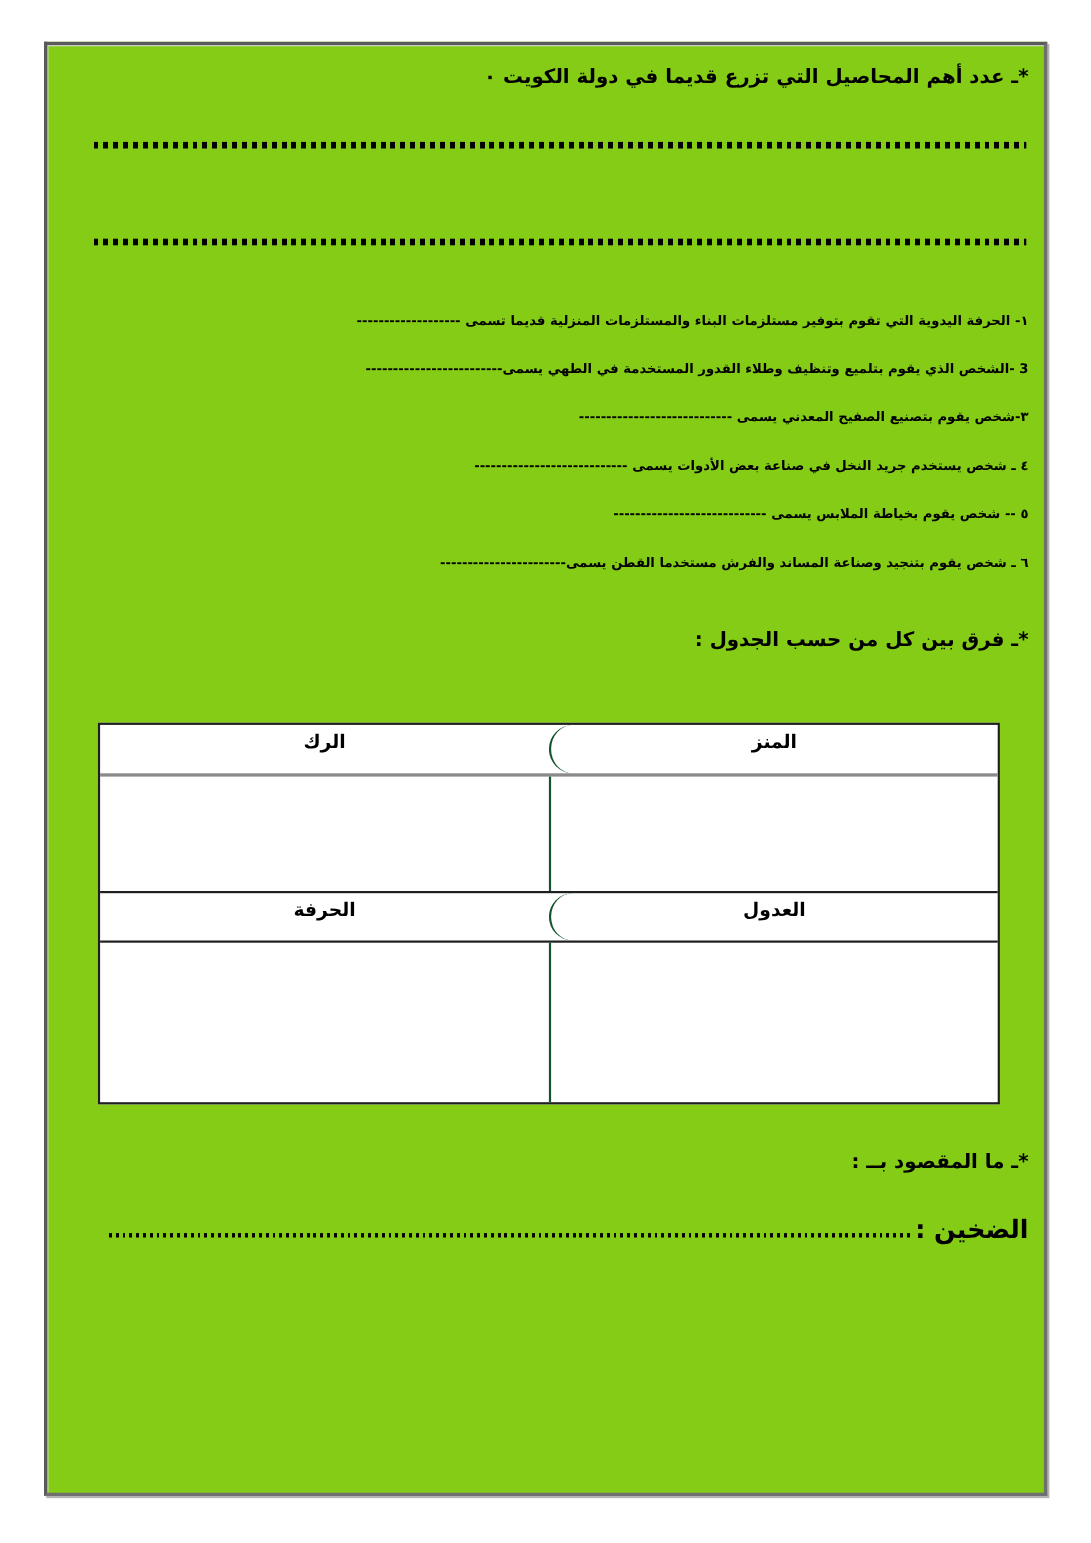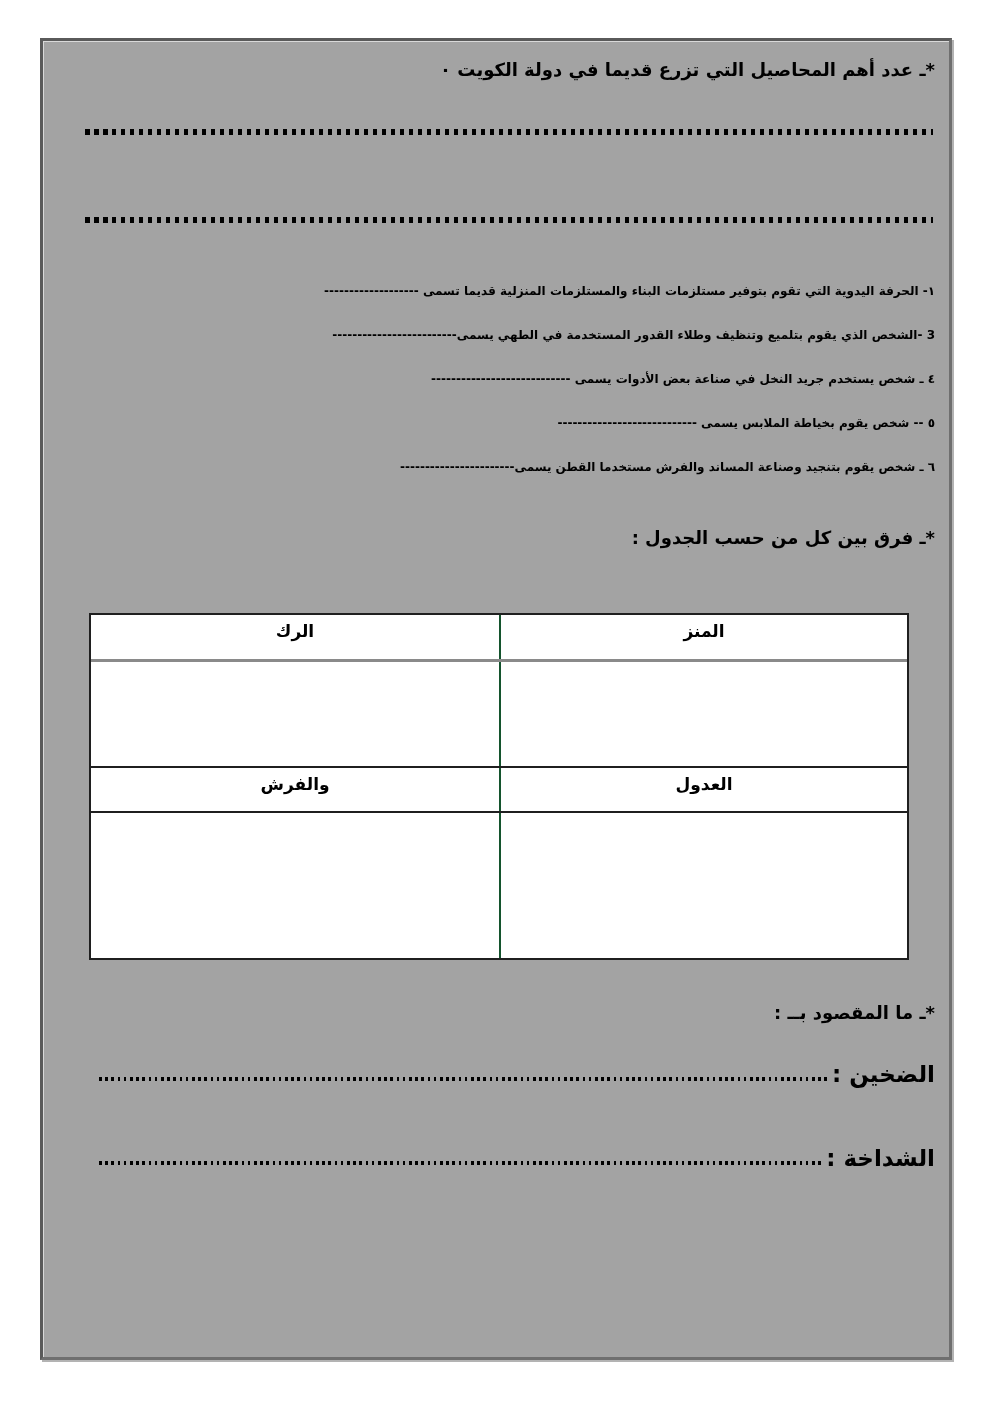--- a/index.html
+++ b/index.html
@@ -9,21 +9,21 @@
     width: 992px;
     height: 1403px;
     font-family: "DejaVu Sans", sans-serif;
   }
   .page {
     position: absolute;
     left: 40px;
     top: 38px;
     width: 906px;
     height: 1316px;
-    background: #a3a3a3;
+    background: #84cc16;
     border: 3px solid #6f6f6f;
     border-top-color: #5a5a5a;
     border-left-color: #5a5a5a;
     box-shadow: 2px 2px 0 #b3b3b3, inset 1px 1px 0 #d9d9d9;
     direction: rtl;
     color: #000;
     font-weight: bold;
     overflow: hidden;
   }
   .content {
@@ -72,21 +72,21 @@
   .row-hdr1 { height: 44px; }
   .row-empty1 { height: 104px; border-top: 3px solid #8a8a8a; }
   .row-hdr2 { height: 43px; border-top: 2px solid #1f1f1f; }
   .row-empty2 { height: 145px; border-top: 2px solid #1f1f1f; }
   .cmp-cell {
     display: flex;
     align-items: center;
     justify-content: center;
     font-size: 17px;
   }
-  .row-hdr1 .cmp-cell, .row-hdr2 .cmp-cell { align-items: flex-start; padding-top: 6px; }
+  .row-hdr1 .cmp-cell, .row-hdr2 .cmp-cell { align-items: flex-start; padding-top: 6px; border-radius: 22px; }
 
   .sec3-title { margin-top: 40px; }
 
   .def-row {
     display: flex;
     align-items: flex-end;
     margin-top: 36px;
   }
   .def-row2 { margin-top: 60px; }
   .def-label {
@@ -110,52 +110,49 @@
   <div class="content">
 
     <div class="h-title sec1-title">*ـ عدد أهم المحاصيل التي تزرع قديما في دولة الكويت ٠</div>
 
     <div class="dotline-big dot1"></div>
     <div class="dotline-big dot2"></div>
 
     <div class="q-list">
       <div class="q-line">١- الحرفة اليدوية التي تقوم بتوفير مستلزمات البناء والمستلزمات المنزلية قديما تسمى -------------------</div>
       <div class="q-line">3 -الشخص الذي يقوم بتلميع وتنظيف وطلاء القدور المستخدمة في الطهي يسمى-------------------------</div>
+      <div class="q-line">٣-شخص يقوم بتصنيع الصفيح المعدني يسمى ----------------------------</div>
       <div class="q-line">٤ ـ شخص يستخدم جريد النخل في صناعة بعض الأدوات يسمى ----------------------------</div>
       <div class="q-line">٥ -- شخص يقوم بخياطة الملابس يسمى ----------------------------</div>
       <div class="q-line">٦ ـ شخص يقوم بتنجيد وصناعة المساند والفرش مستخدما القطن يسمى-----------------------</div>
     </div>
 
     <div class="h-title sec2-title">*ـ فرق بين كل من حسب الجدول :</div>
 
     <div class="cmp-table">
       <div class="cmp-row row-hdr1">
         <div class="cmp-cell cell-right">المنز</div>
         <div class="cmp-cell">الرك</div>
       </div>
       <div class="cmp-row row-empty1">
         <div class="cmp-cell cell-right"></div>
         <div class="cmp-cell"></div>
       </div>
       <div class="cmp-row row-hdr2">
         <div class="cmp-cell cell-right">العدول</div>
-        <div class="cmp-cell">والفرش</div>
+        <div class="cmp-cell">الحرفة</div>
       </div>
       <div class="cmp-row row-empty2">
         <div class="cmp-cell cell-right"></div>
         <div class="cmp-cell"></div>
       </div>
     </div>
 
     <div class="h-title sec3-title">*ـ ما المقصود بــ :</div>
 
     <div class="def-row">
       <span class="def-label">الضخين : </span>
       <span class="dotline-small"></span>
     </div>
 
-    <div class="def-row def-row2">
-      <span class="def-label">الشداخة : </span>
-      <span class="dotline-small"></span>
-    </div>
 
   </div>
 </div>
 
 </body></html>

